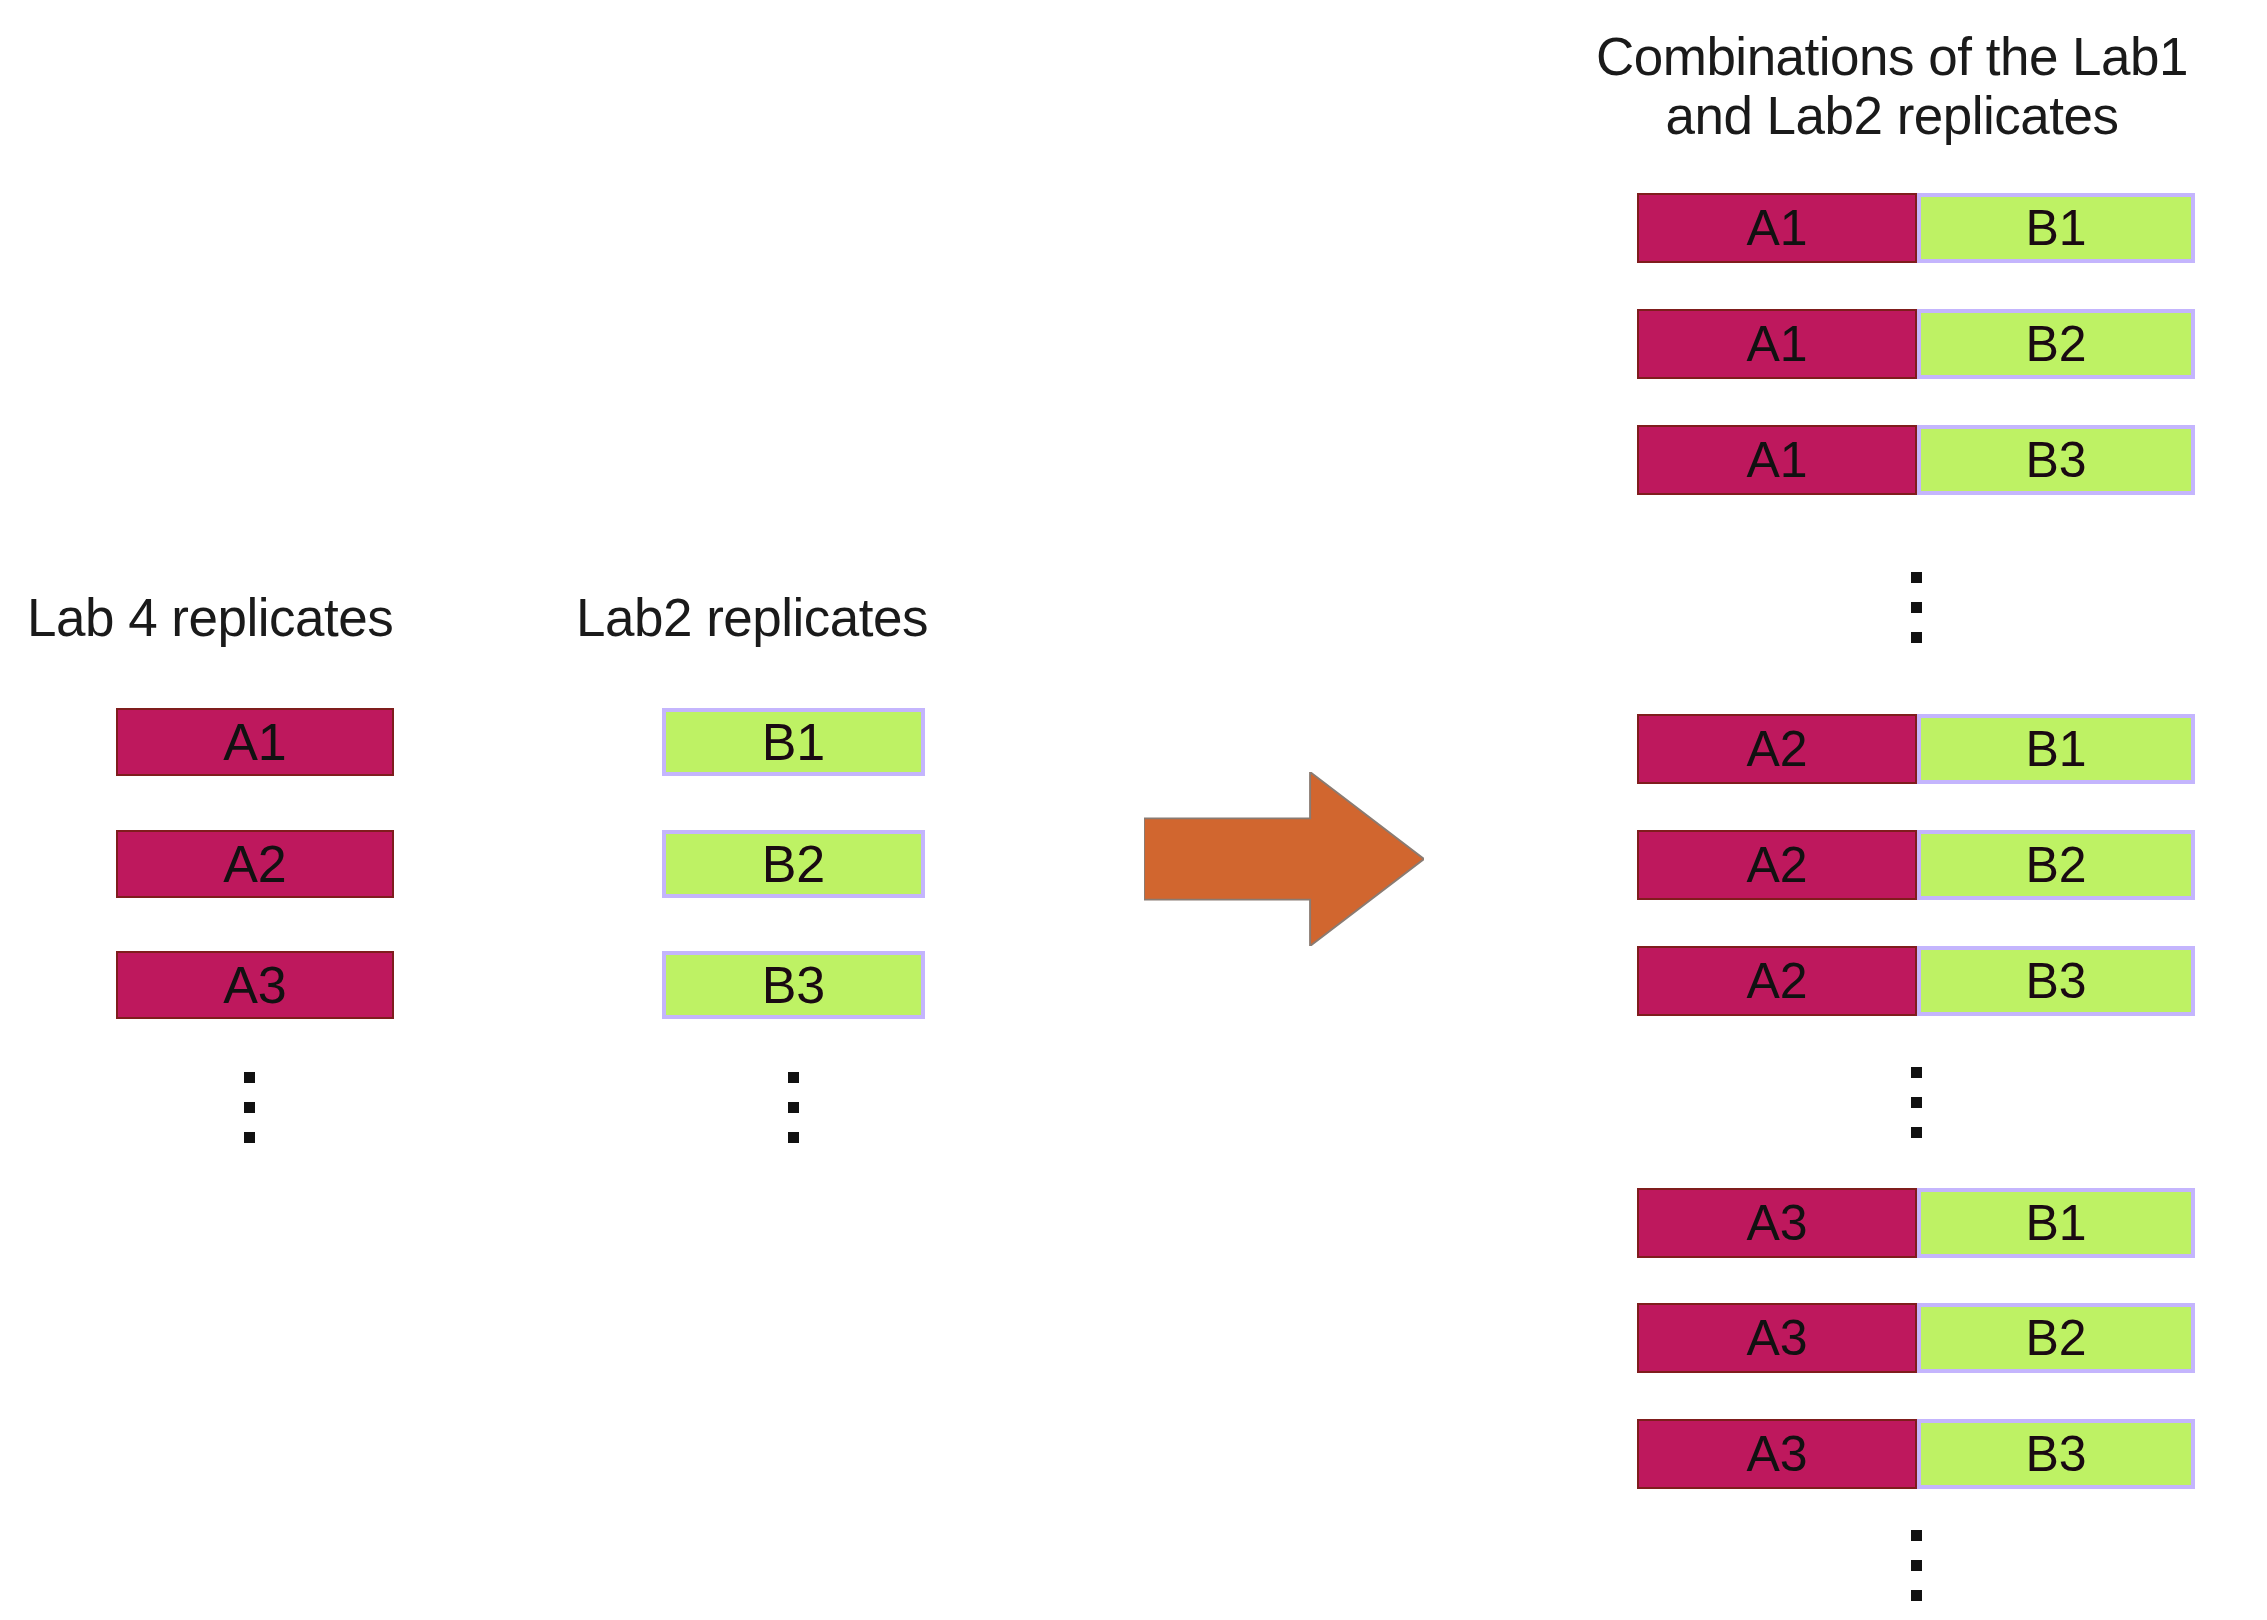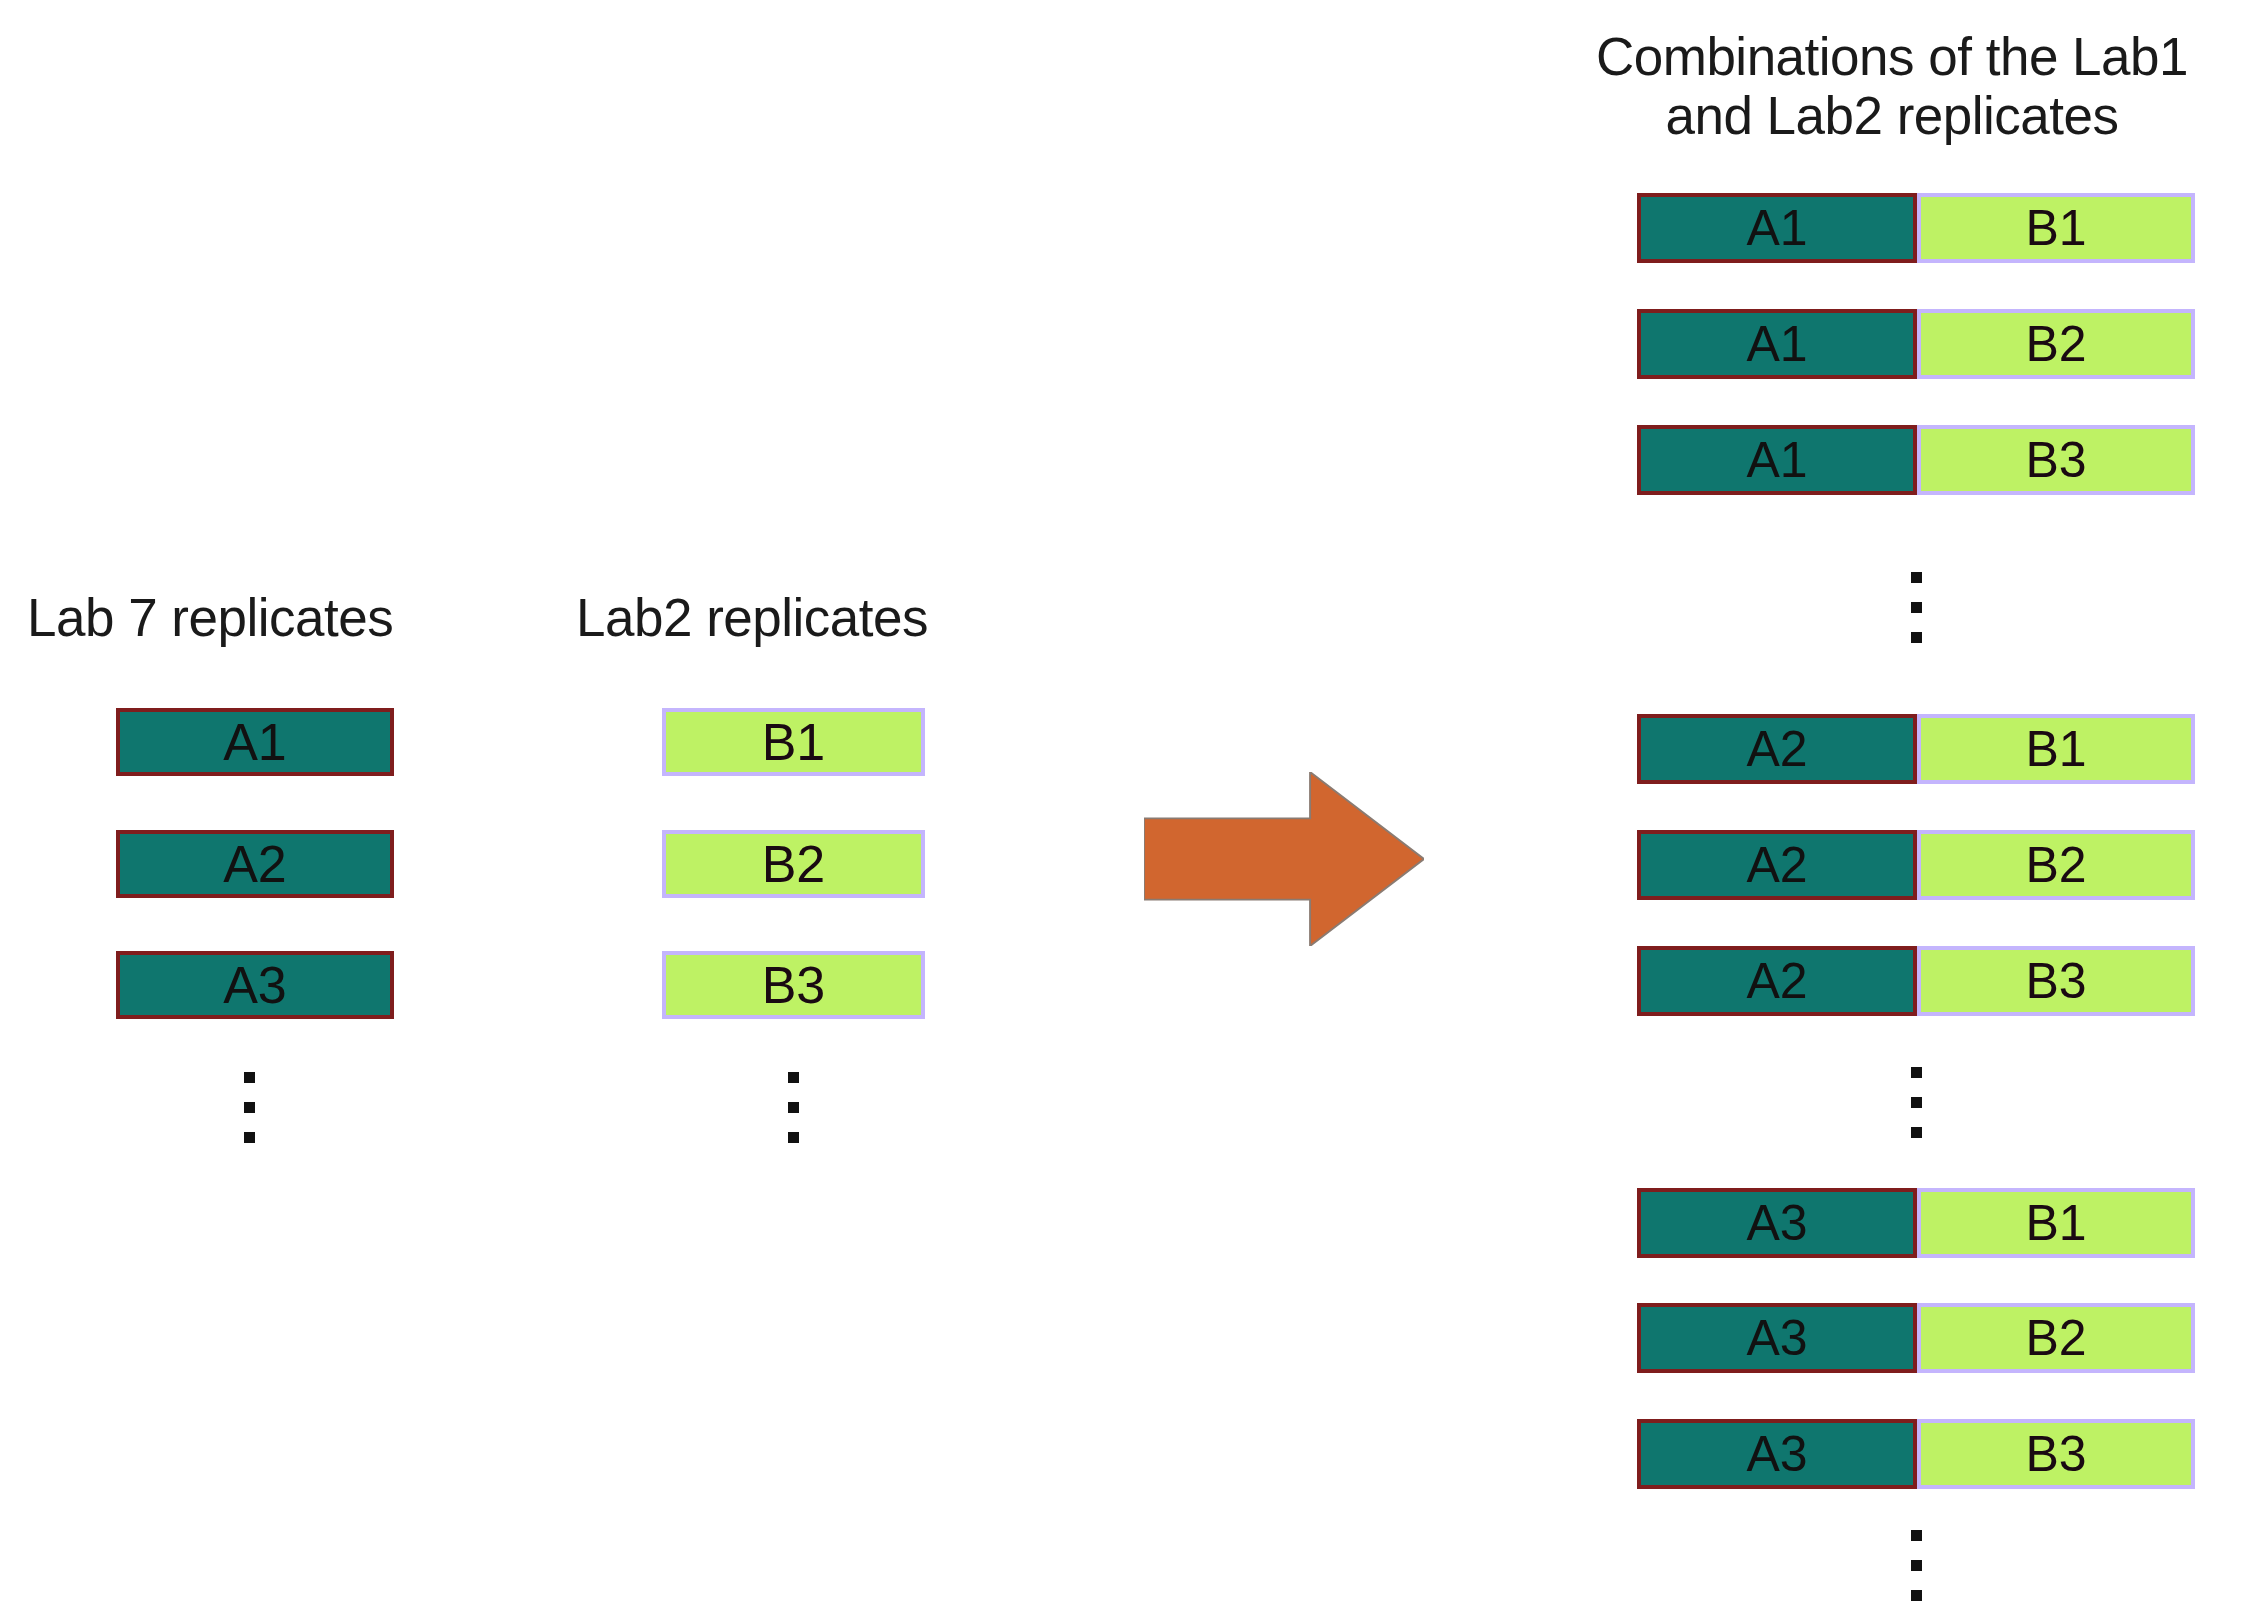--- a/index.html
+++ b/index.html
@@ -45,22 +45,22 @@
     box-sizing: border-box;
     display: flex;
     align-items: center;
     justify-content: center;
     font-size: 52px;
     line-height: 1;
     letter-spacing: 0px;
   }
 
   .box-blue {
-    background: #0f766e;
-    border: 4px solid #7f1d1d;
+    background: #be185d;
+    border: 2px solid #7f1d1d;
     color: #111111;
   }
 
   .box-magenta {
     background: #bef264;
     border: 4px solid #c4b5fd;
     color: #1a0a12;
   }
 
   
@@ -93,21 +93,21 @@
 
   
   .arrow-wrap { width: 280px; height: 174px; }
   .arrow-wrap svg { display: block; width: 100%; height: 100%; }
 </style>
 </head>
 <body>
 
 <div id="canvas">
 
-  <div class="abs col-heading" style="left:27px; top:591px;">Lab 7 replicates</div>
+  <div class="abs col-heading" style="left:27px; top:591px;">Lab 4 replicates</div>
 
   <div class="abs box box-blue" style="left:116px; top:708px; width:278px; height:68px;">A1</div>
 
   <div class="abs box box-blue" style="left:116px; top:830px; width:278px; height:68px;">A2</div>
 
   <div class="abs box box-blue" style="left:116px; top:951px; width:278px; height:68px;">A3</div>
 
   <div class="abs vdots" style="left:243px; top:1072px;">
     <i></i>
     <i></i>

